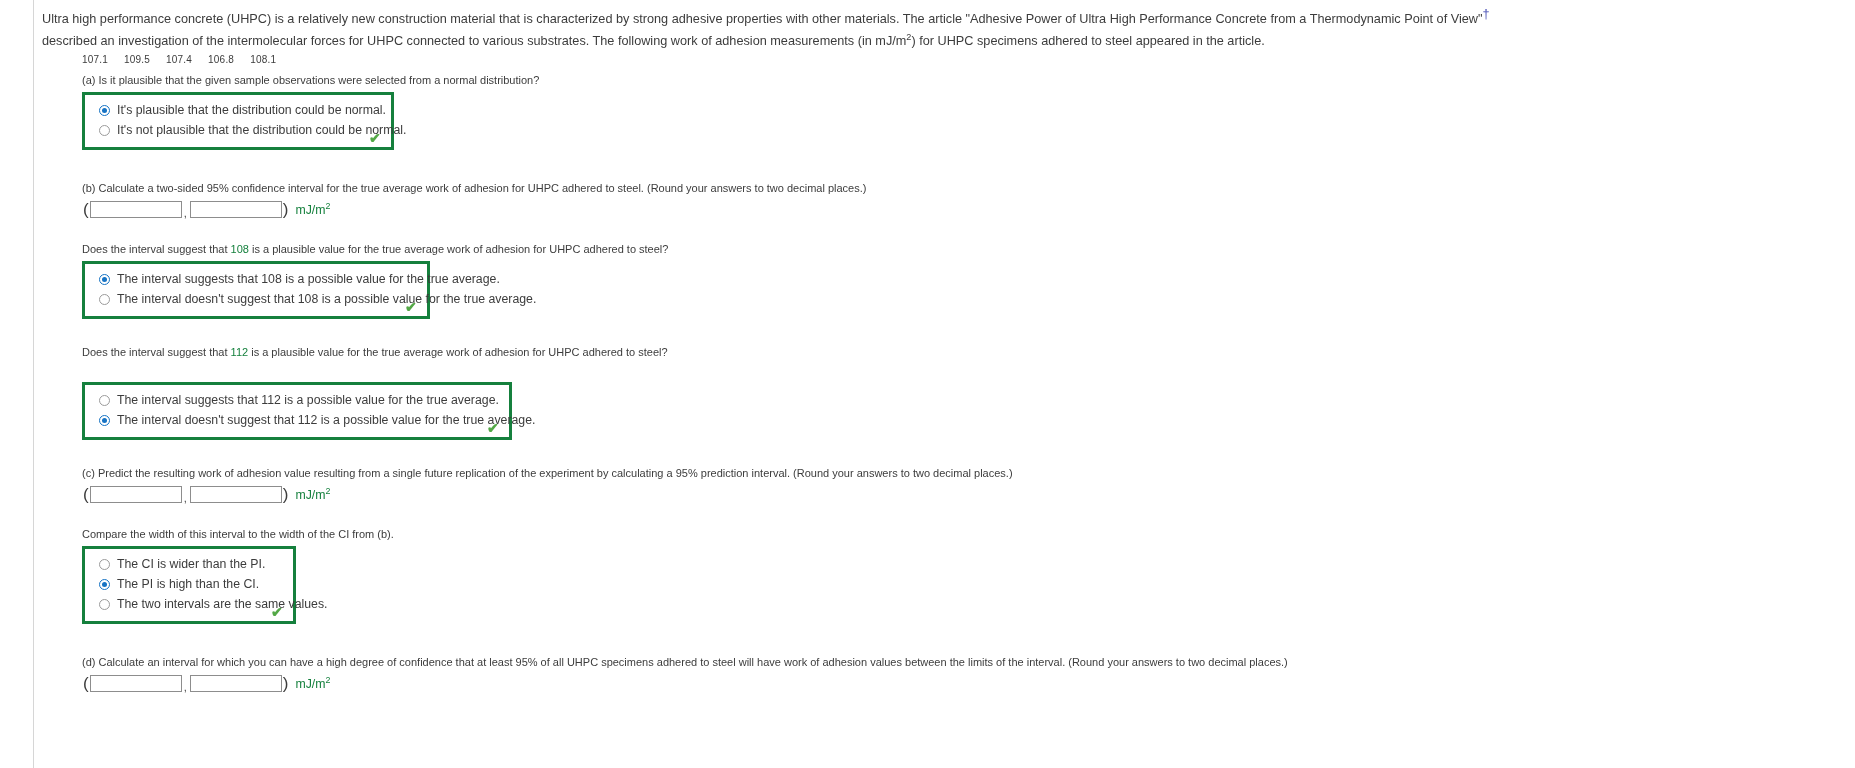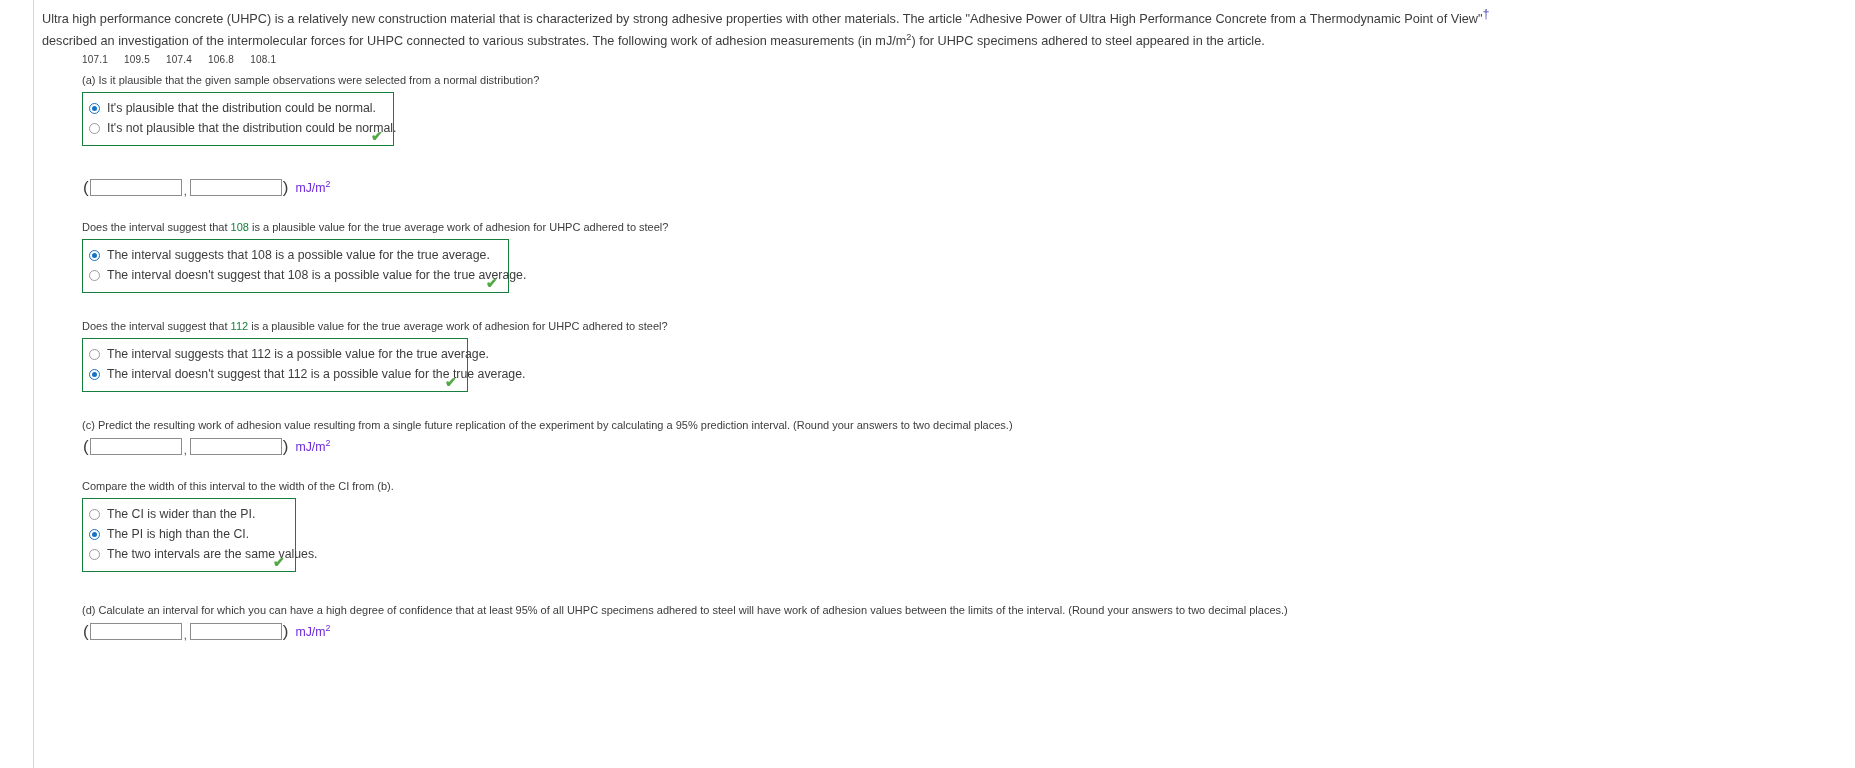--- a/index.html
+++ b/index.html
@@ -58,30 +58,30 @@
   .qblock { margin: 0 0 0 40px; }
   .qtext {
     font-size: 11px;
     color: #3c3c3c;
     line-height: 18px;
     margin: 0 0 3px 0;
   }
   .hl { color: #15803d; }
 
   .answerbox {
-    border: 1px solid #15803d;
+    border: 3px solid #15803d;
     background: #fff;
     display: inline-block;
-    padding: 6px 10px 4px 6px;
+    padding: 6px 10px 4px 14px;
     position: relative;
     margin-bottom: 2px;
   }
   .answerbox.w-a  { width: 312px; }
-  .answerbox.w-108 { width: 427px; }
-  .answerbox.w-112 { width: 386px; }
+  .answerbox.w-108 { width: 348px; }
+  .answerbox.w-112 { width: 430px; margin-top: 18px; }
   .answerbox.w-cmp { width: 214px; }
 
   .opt {
     display: flex;
     align-items: center;
     margin: 2px 0 6px 0;
     font-size: 12.3px;
     color: #3c3c3c;
     white-space: nowrap;
   }
@@ -128,21 +128,21 @@
   .field {
     width: 84px;
     height: 17px;
     border: 1px solid #8d8d8d;
     background: #fff;
     display: inline-block;
     vertical-align: middle;
   }
   .field.wide { width: 92px; }
   .comma { padding: 0 3px 0 2px; font-size: 11px; position: relative; top: 3px; }
-  .units { margin-left: 6px; font-size: 12.3px; color: #6d28d9; }
+  .units { margin-left: 6px; font-size: 12.3px; color: #15803d; }
 
   .sec-gap-lg { height: 27px; }
   .sec-gap-md { height: 22px; }
 </style>
 </head>
 <body>
 
 <div class="page">
 
   <div class="left-gutter"></div>
@@ -166,20 +166,21 @@
           <span class="radio"></span>
           <span>It's not plausible that the distribution could be normal.</span>
         </div>
         <div class="check">✔</div>
       </div>
     </div>
 
     <div class="sec-gap-lg"></div>
 
     <div class="qblock">
+      <div class="qtext">(b) Calculate a two-sided 95% confidence interval for the true average work of adhesion for UHPC adhered to steel. (Round your answers to two decimal places.)</div>
       <div class="interval-row">
         <span class="paren">(</span>
         <input class="field wide" type="text" value="" style="">
         <span class="comma">,</span>
         <input class="field wide" type="text" value="" style="">
         <span class="paren">)</span>
         <span class="units"><span>mJ/m</span><sup>2</sup></span>
       </div>
     </div>
 

